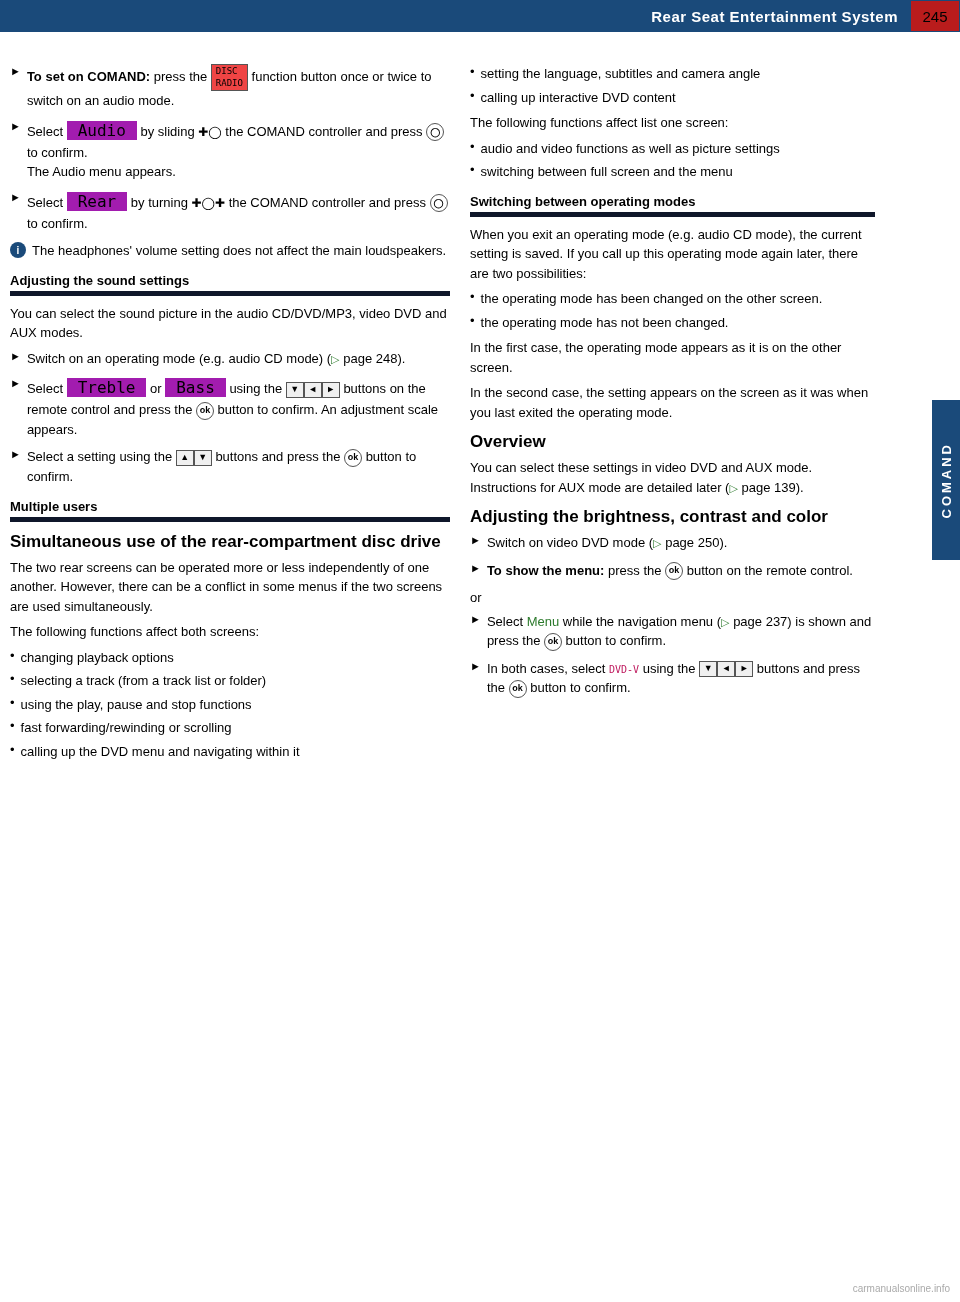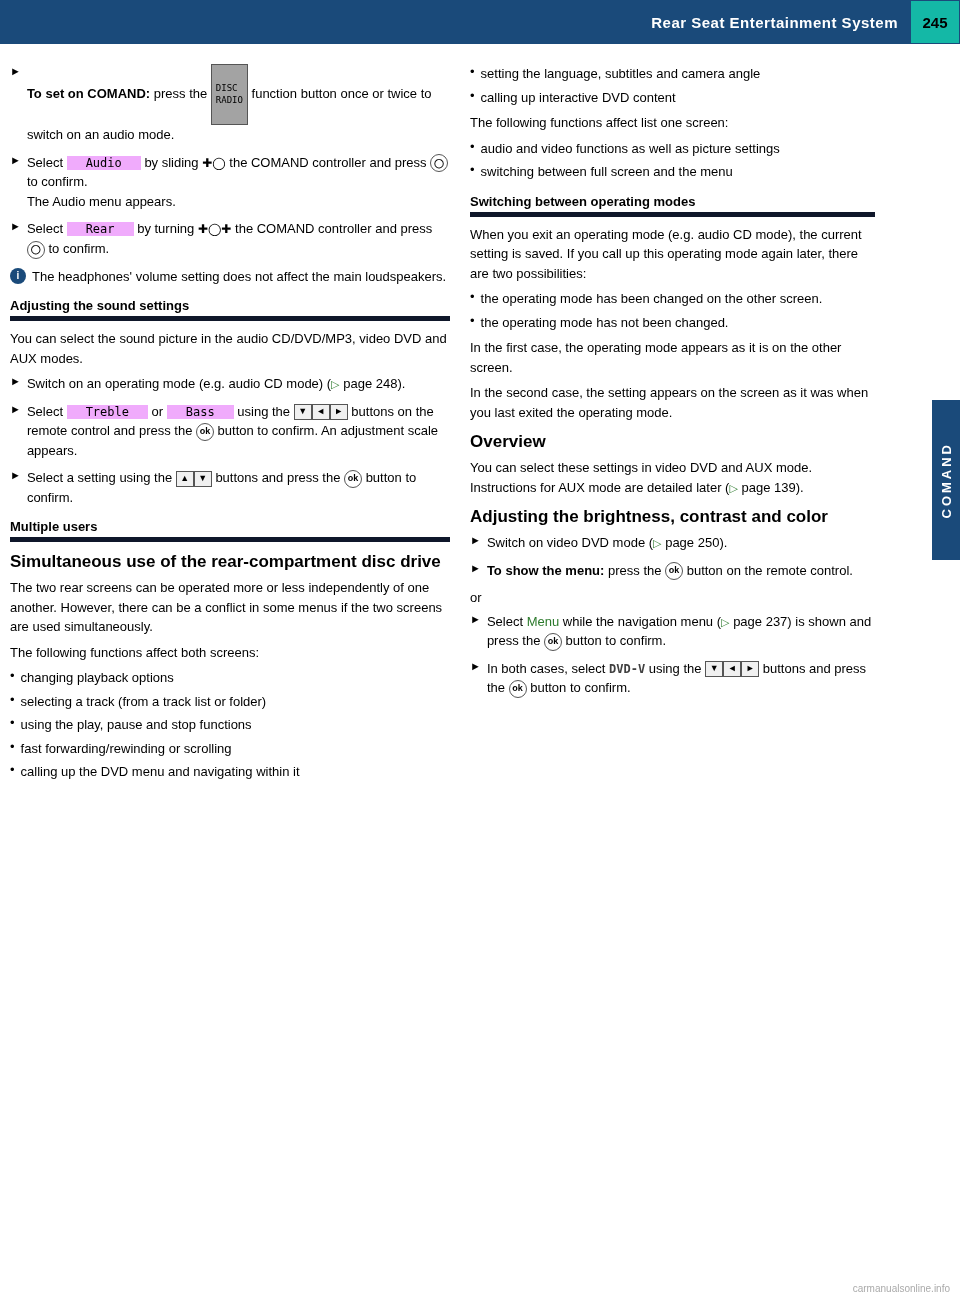--- a/index.html
+++ b/index.html
@@ -14,46 +14,46 @@
     .page {
       width: 960px;
       min-height: 1302px;
       position: relative;
       background: #fff;
     }
     
     .header {
       display: flex;
       align-items: stretch;
-      height: 44px;
-      margin-bottom: 20px;
+      height: 32px;
+      margin-bottom: 32px;
     }
     .header-title-area {
       flex: 1;
       background: #1a4a7a;
       display: flex;
       align-items: center;
       justify-content: flex-end;
       padding-right: 12px;
     }
     .header-title {
       color: #fff;
       font-size: 15px;
       font-weight: bold;
       letter-spacing: 0.5px;
     }
     .header-page-num {
-      background: #14b8a6;
+      background: #b91c1c;
       border: 1px solid #1a4a7a;
       width: 50px;
       display: flex;
       align-items: center;
       justify-content: center;
       font-size: 15px;
-      font-weight: bold;
+      font-weight: normal;
       color: #000;
     }
     
     .side-tab {
       position: absolute;
       right: 0;
       top: 400px;
       width: 28px;
       height: 160px;
       background: #1a4a7a;
@@ -135,23 +135,23 @@
       font-size: 17px;
       font-weight: bold;
       margin-bottom: 6px;
       margin-top: 10px;
     }
     p {
       line-height: 1.5;
       margin-bottom: 6px;
     }
     .code-highlight {
-      background: #f0abfc;
-      padding: 0 19px;
-      font-size: 12px;
+      background: #a21caf;
+      padding: 0 11px;
+      font-size: 16px;
       font-family: monospace;
     }
     
     .dot-item {
       display: flex;
       align-items: flex-start;
       margin-bottom: 4px;
     }
     .dot {
       margin-right: 6px;
@@ -182,41 +182,41 @@
       width: 18px;
       height: 16px;
       border: 1px solid #555;
       background: #f0f0f0;
       font-size: 9px;
       vertical-align: middle;
     }
     .disc-btn {
       display: inline-block;
       border: 1px solid #555;
-      background: #a3a3a3;
-      padding: 18px 4px;
+      background: #ef4444;
+      padding: 1px 4px;
       font-size: 9px;
       font-family: monospace;
       vertical-align: middle;
       line-height: 1.3;
     }
     
     .ref-arrow {
       color: #2c7a2c;
       font-size: 11px;
     }
     .menu-highlight {
       color: #2c7a2c;
       font-weight: normal;
     }
     .dvd-highlight {
-      color: #404040;
-      font-weight: bold;
+      color: #be185d;
+      font-weight: normal;
       font-family: monospace;
-      font-size: 12px;
+      font-size: 10px;
     }
     
     .footer {
       position: absolute;
       bottom: 8px;
       right: 10px;
       font-size: 10px;
       color: #aaa;
     }
   </style>

